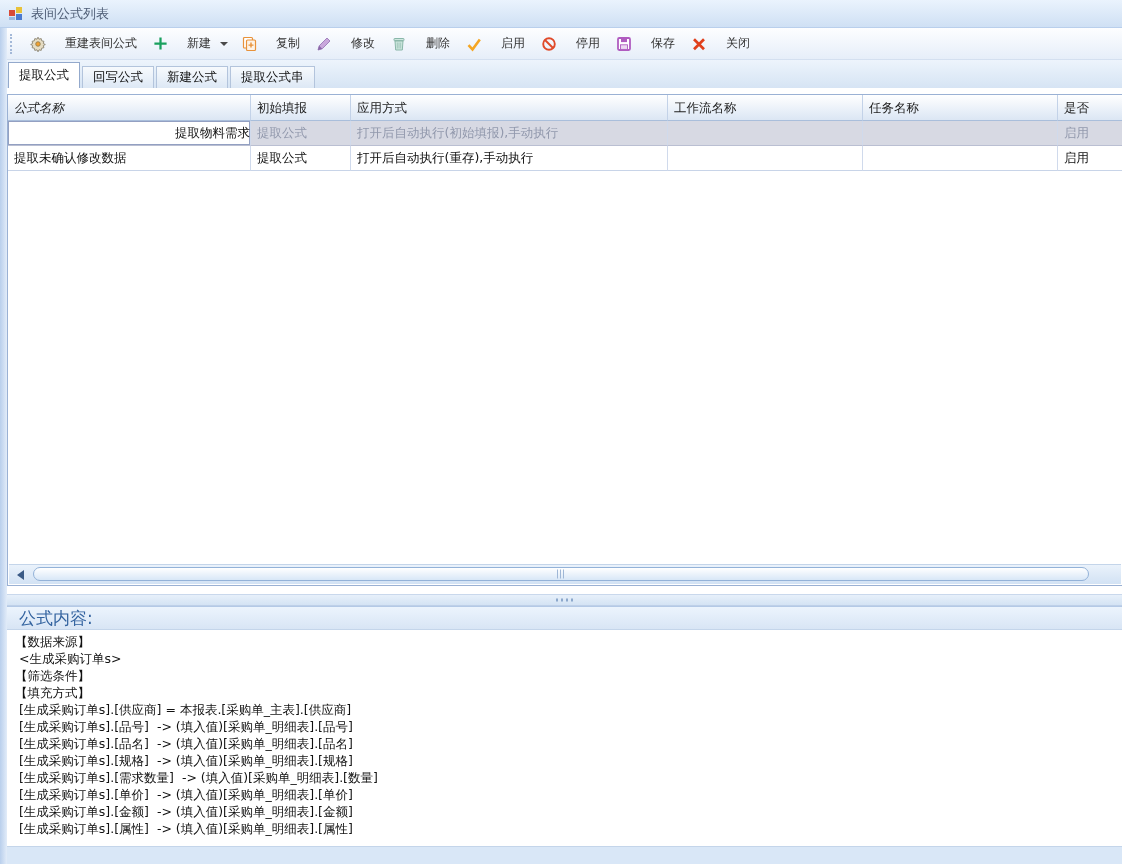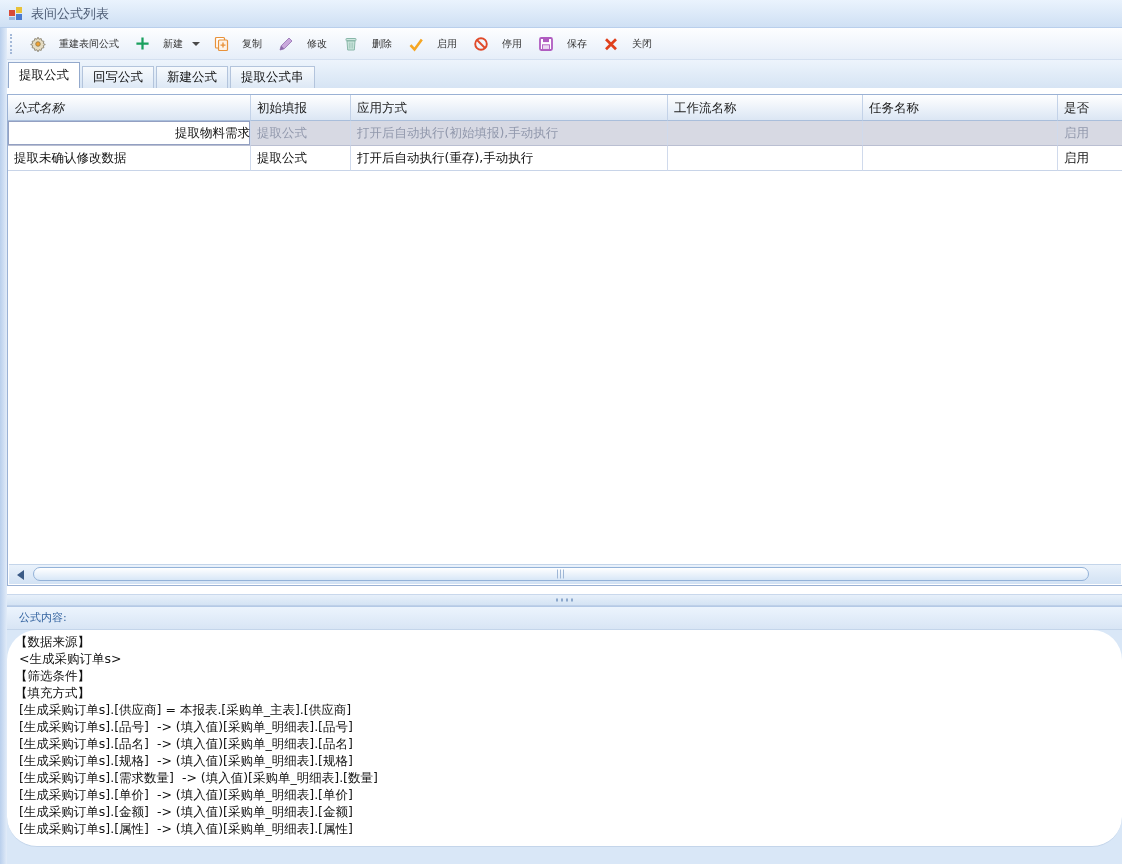--- a/index.html
+++ b/index.html
@@ -12,21 +12,21 @@
   
   .titlebar { height:28px; display:flex; align-items:center; gap:7px; padding-left:8px;
     background:linear-gradient(#eaf3fd,#cfe0f4); border-bottom:1px solid #b9cfec;
     font-size:13px; color:#4e5d75; }
   .titlebar svg { display:block; }
 
   
   .toolbar { height:32px; display:flex; align-items:center; padding-left:10px; gap:2px;
     background:linear-gradient(#fdfeff,#e6eef9); border-bottom:1px solid #d4e0f0; }
   .tgrip { width:3px; height:20px; border-left:2px dotted #a4b9d8; margin-right:8px; }
-  .tbtn { display:flex; align-items:center; gap:13px; padding:3px 7px; font-size:10px;
+  .tbtn { display:flex; align-items:center; gap:19px; padding:3px 7px; font-size:12px;
     color:#333; cursor:default; border-radius:2px; }
   .tbtn svg { display:block; }
   .dd-arrow { width:0; height:0; border-left:4px solid transparent; border-right:4px solid transparent;
     border-top:4px solid #4a4a4a; margin:0 4px 0 0; }
 
   
   .tabstrip { height:28px; margin-left:7px; display:flex; align-items:flex-end; gap:2px;
     padding-left:1px; background:linear-gradient(#edf4fc,#d6e4f4); }
   .tab { height:22px; display:flex; align-items:center; padding:0 10px; font-size:12.5px;
     color:#111; background:linear-gradient(#f7fafd,#dde8f5); border:1px solid #b3c4dc;
@@ -66,24 +66,24 @@
 
   
   .splitter { height:12px; margin-left:7px; position:relative; cursor:row-resize;
     background:linear-gradient(#e7f0fa,#d4e3f4); border-top:1px solid #c9d8ec; border-bottom:1px solid #bed0e8; }
   .splitdots { position:absolute; left:50%; top:50%; transform:translate(-50%,-50%);
     width:18px; height:3px;
     background:repeating-linear-gradient(90deg,#8ca8cc 0 2px,transparent 2px 5px); }
 
   
   .bottom-panel { margin-left:7px; height:258px; background:#d9e7f7; border-top:1px solid #b4c9e6; }
-  .band { height:23px; line-height:22px; padding-left:12px; font-size:11px; color:#33639f;
+  .band { height:23px; line-height:22px; padding-left:12px; font-size:17px; color:#33639f;
     background:linear-gradient(#ecf4fd,#d8e5f5); border-bottom:1px solid #c4d5ea; }
   .fcontent { height:217px; background:#fff; border-bottom:1px solid #c4d5ea;
-    padding:3px 4px 0 8px; overflow:hidden;border-radius:30px; }
+    padding:3px 4px 0 8px; overflow:hidden; }
   .fline { font-size:12.5px; line-height:17px; color:#111; white-space:pre; }
 </style>
 </head>
 <body>
 
 <div class="window">
   <div class="leftstrip"></div>
 
   <div class="titlebar">
     <span>

